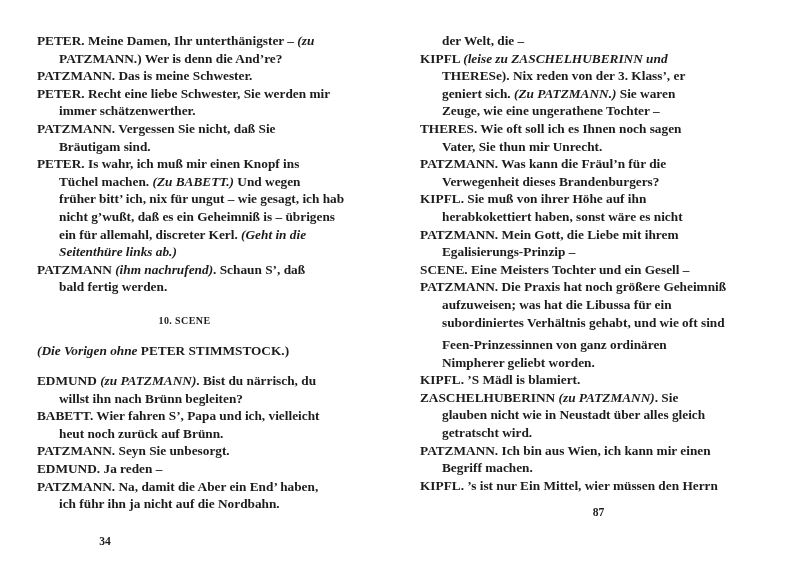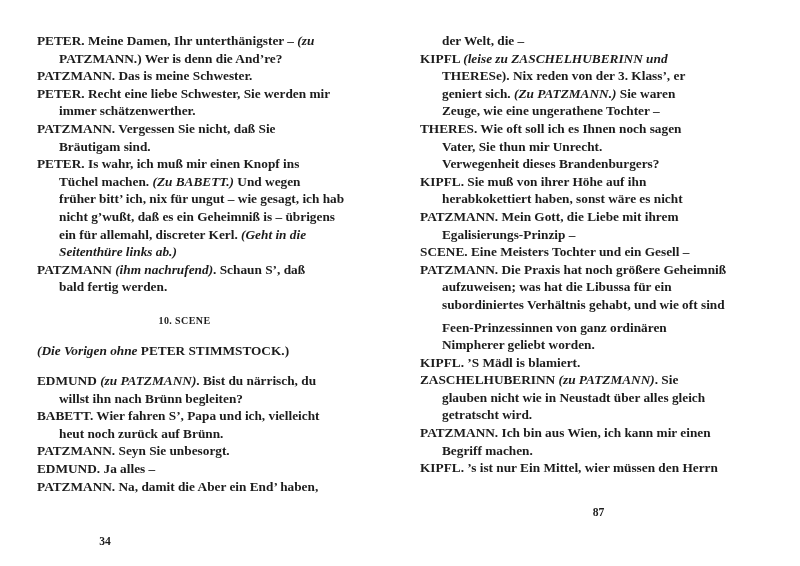--- a/index.html
+++ b/index.html
@@ -158,25 +158,28 @@
       </p>
       <p class="cont">
         <span>heut noch zurück auf Brünn.</span>
       </p>
 
       <p class="speech">
         <span>PATZMANN. Seyn Sie unbesorgt.</span>
       </p>
 
       <p class="speech">
-        <span>EDMUND. Ja alles –</span>
+        <span>EDMUND. Ja reden –</span>
       </p>
 
       <p class="speech">
         <span>PATZMANN. Na, damit die Aber ein End’ haben,</span>
+      </p>
+      <p class="cont">
+        <span>ich führ ihn ja nicht auf die Nordbahn.</span>
       </p>
 
     </div>
     <div class="folio folio-left">34</div>
   </div>
 
   <div class="page page-right">
     <div class="text-block">
 
       <p class="cont">
@@ -196,20 +199,23 @@
         <span>Zeuge, wie eine ungerathene Tochter –</span>
       </p>
 
       <p class="speech">
         <span>THERES. Wie oft soll ich es Ihnen noch sagen</span>
       </p>
       <p class="cont">
         <span>Vater, Sie thun mir Unrecht.</span>
       </p>
 
+      <p class="speech">
+        <span>PATZMANN. Was kann die Fräul’n für die</span>
+      </p>
       <p class="cont">
         <span>Verwegenheit dieses Brandenburgers?</span>
       </p>
 
       <p class="speech">
         <span>KIPFL. Sie muß von ihrer Höhe auf ihn</span>
       </p>
       <p class="cont">
         <span>herabkokettiert haben, sonst wäre es nicht</span>
       </p>

